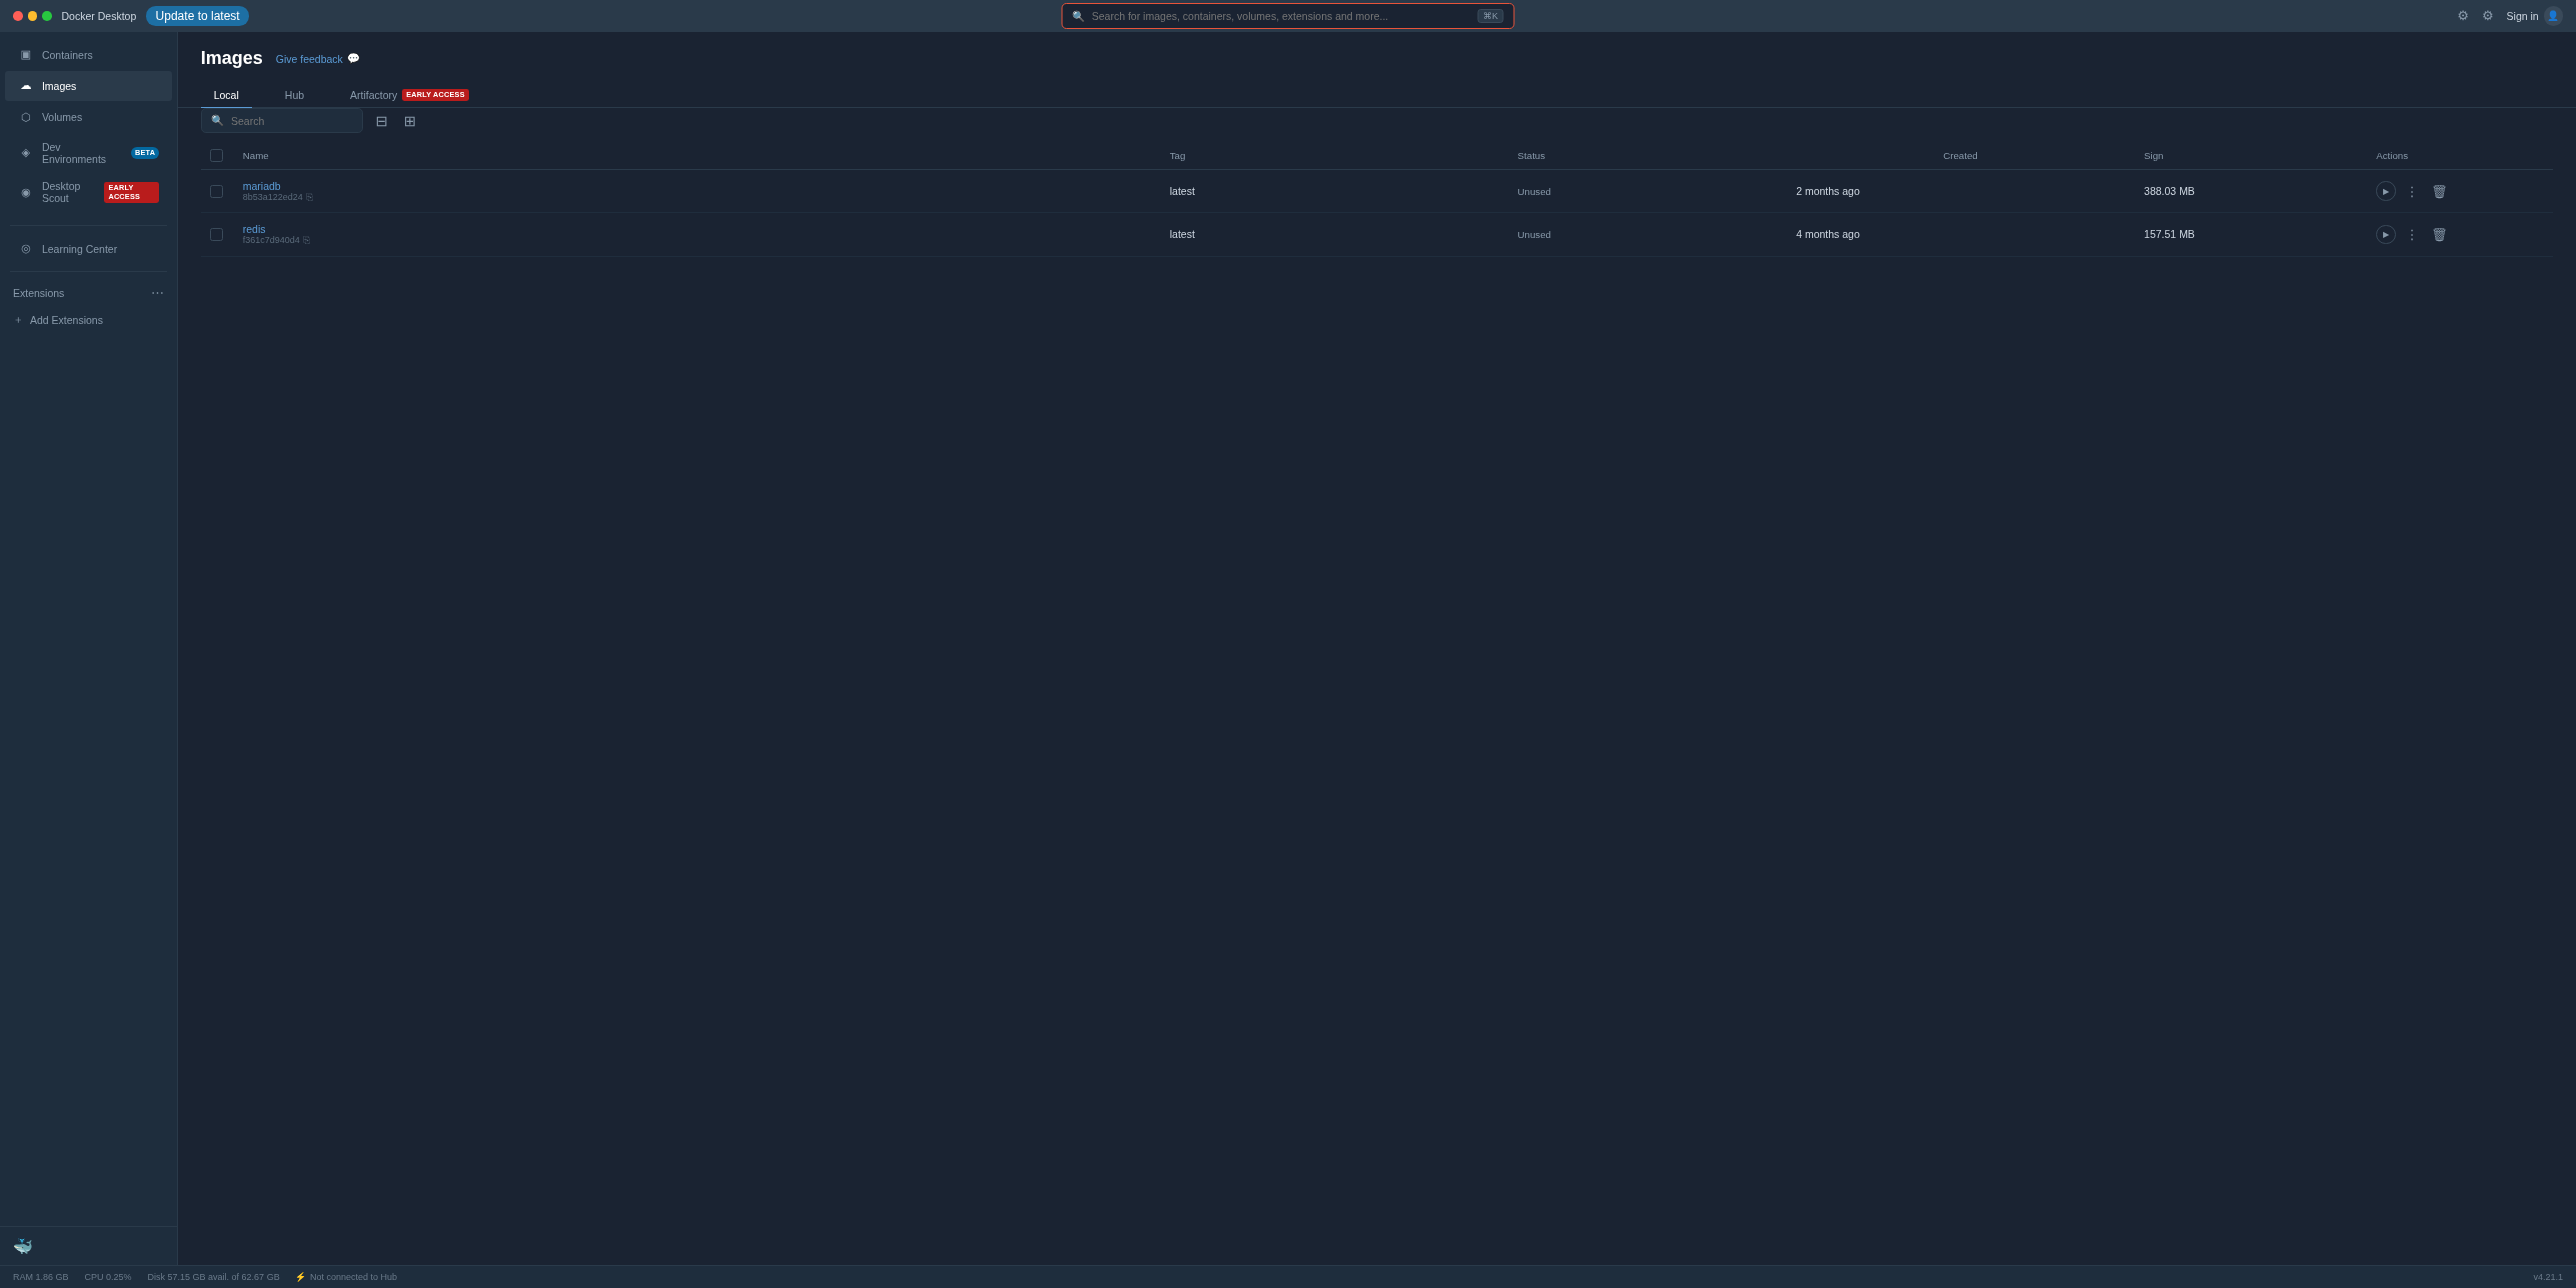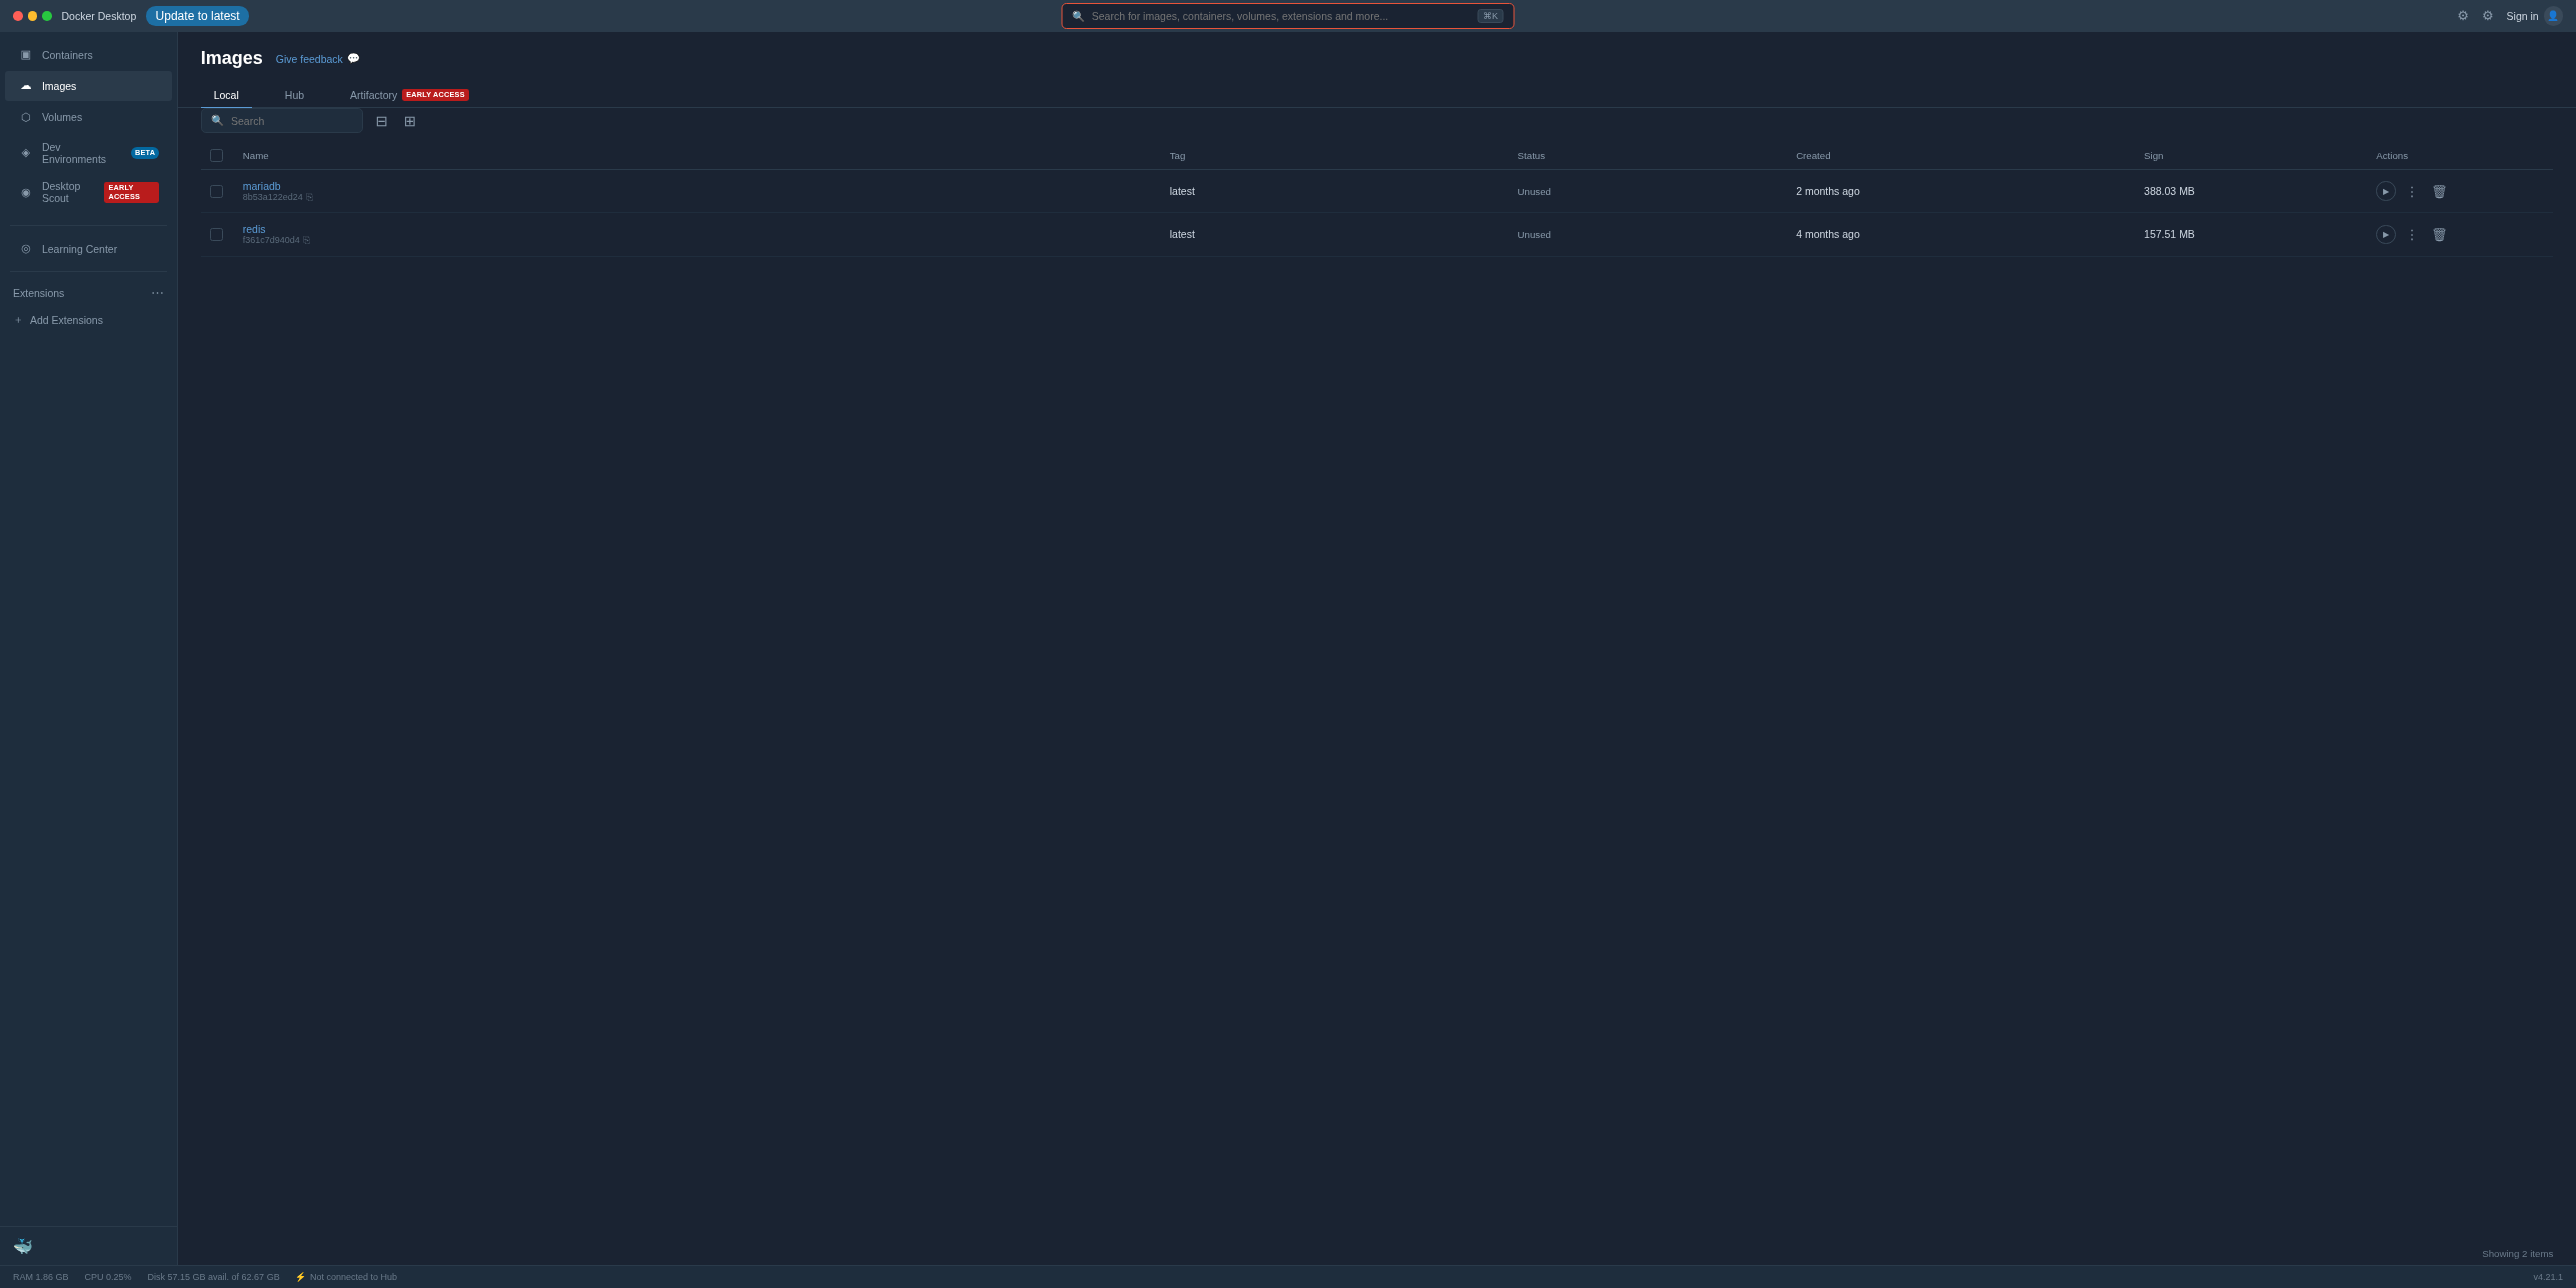--- a/index.html
+++ b/index.html
@@ -353,21 +353,21 @@
       padding: 6.5px 9.7px;
       font-size: 9.7px;
       font-weight: 500;
       color: #8899aa;
       white-space: nowrap;
     }
     th:first-child { width: 32px; }
     .col-name { width: 40%; }
     .col-tag { width: 15%; }
     .col-status { width: 12%; }
-    .col-created { width: 15%; }
+    .col-created { width: 15%; text-align: center; }
     .col-size { width: 10%; }
     .col-actions { width: 10%; }
     tbody tr {
       border-bottom: 0.8px solid #1f2d3d;
     }
     td {
       padding: 9.7px 9.7px;
       font-size: 10.5px;
       color: #cdd6e0;
       vertical-align: middle;
@@ -646,21 +646,20 @@
           <div class="play-btn">▶</div>
           <span class="action-btn">⋮</span>
           <span class="action-btn">🗑</span>
         </div>
       </td>
     </tr>
           </tbody>
       </table>
     </div>
 
-    <div class="showing-count">Showing 2 items</div>
 
   </div>
 </div>
 
 <div class="status-bar">
   <div class="status-item">
     <span>RAM 1.86 GB</span>
   </div>
   <div class="status-item">
     <span>CPU 0.25%</span>

